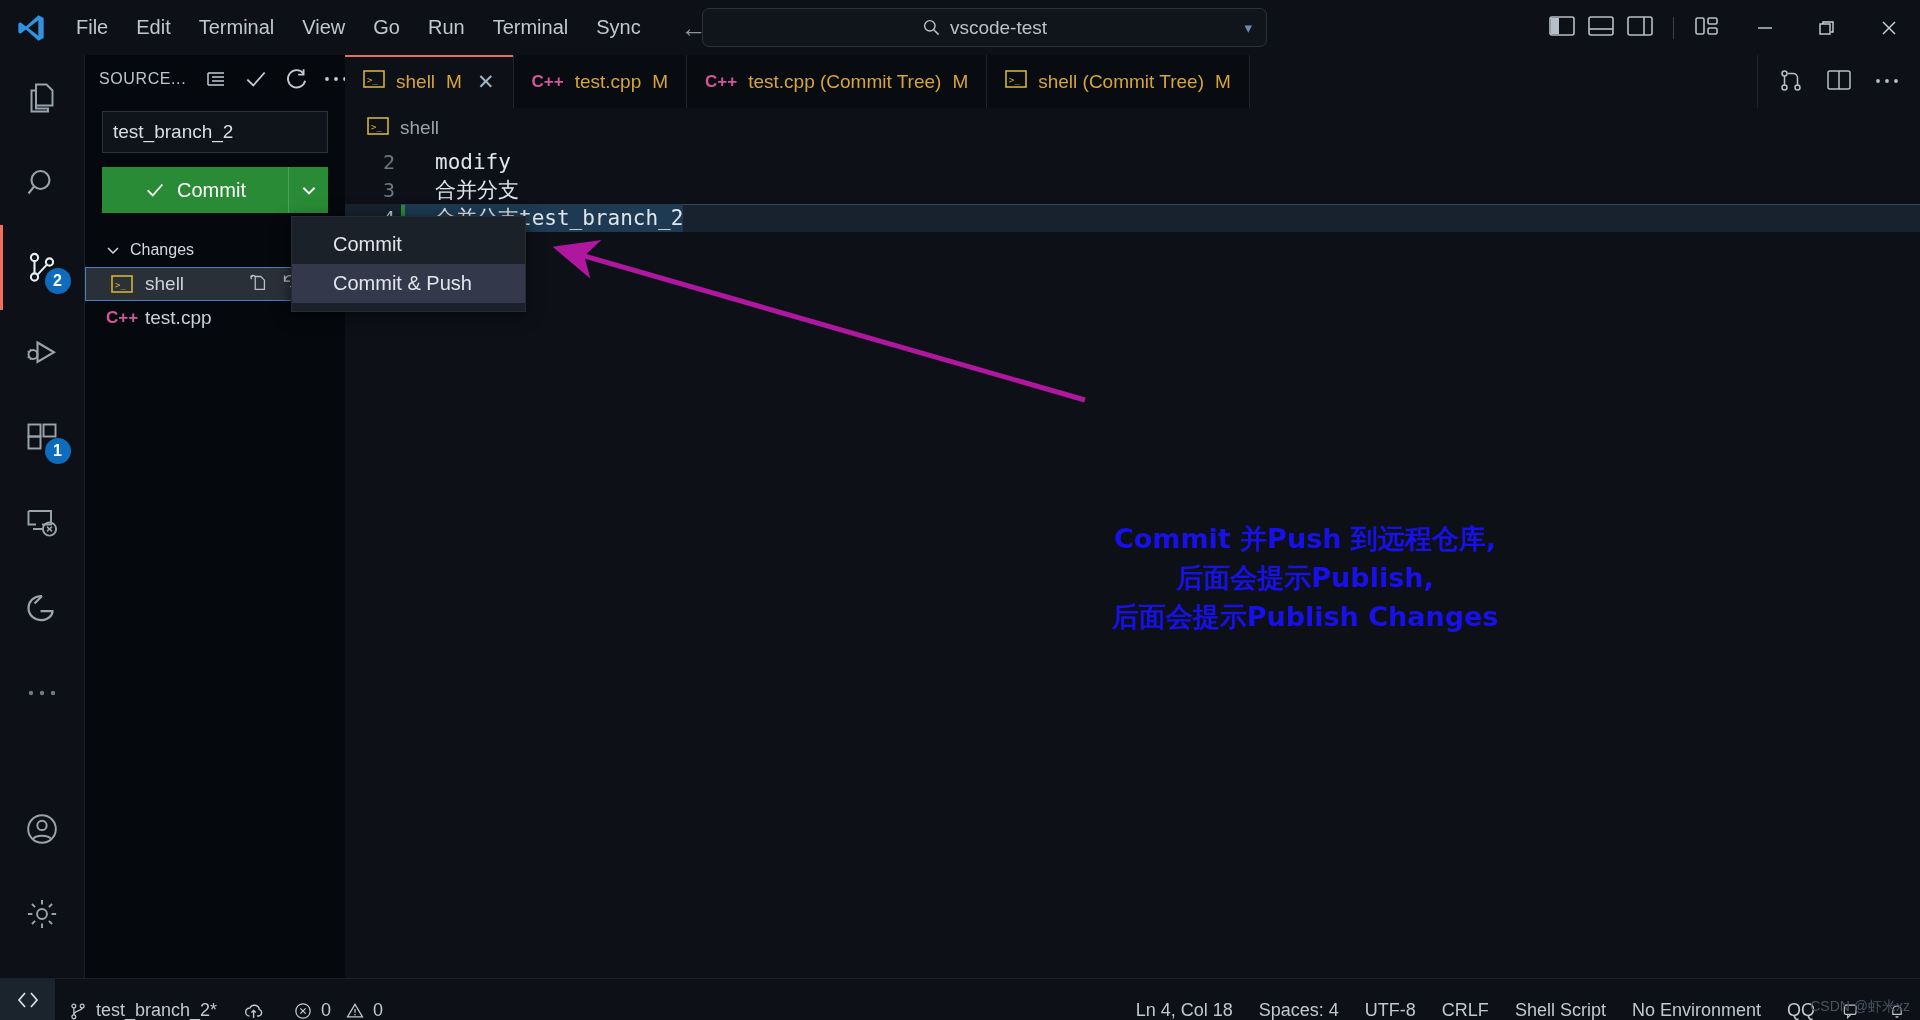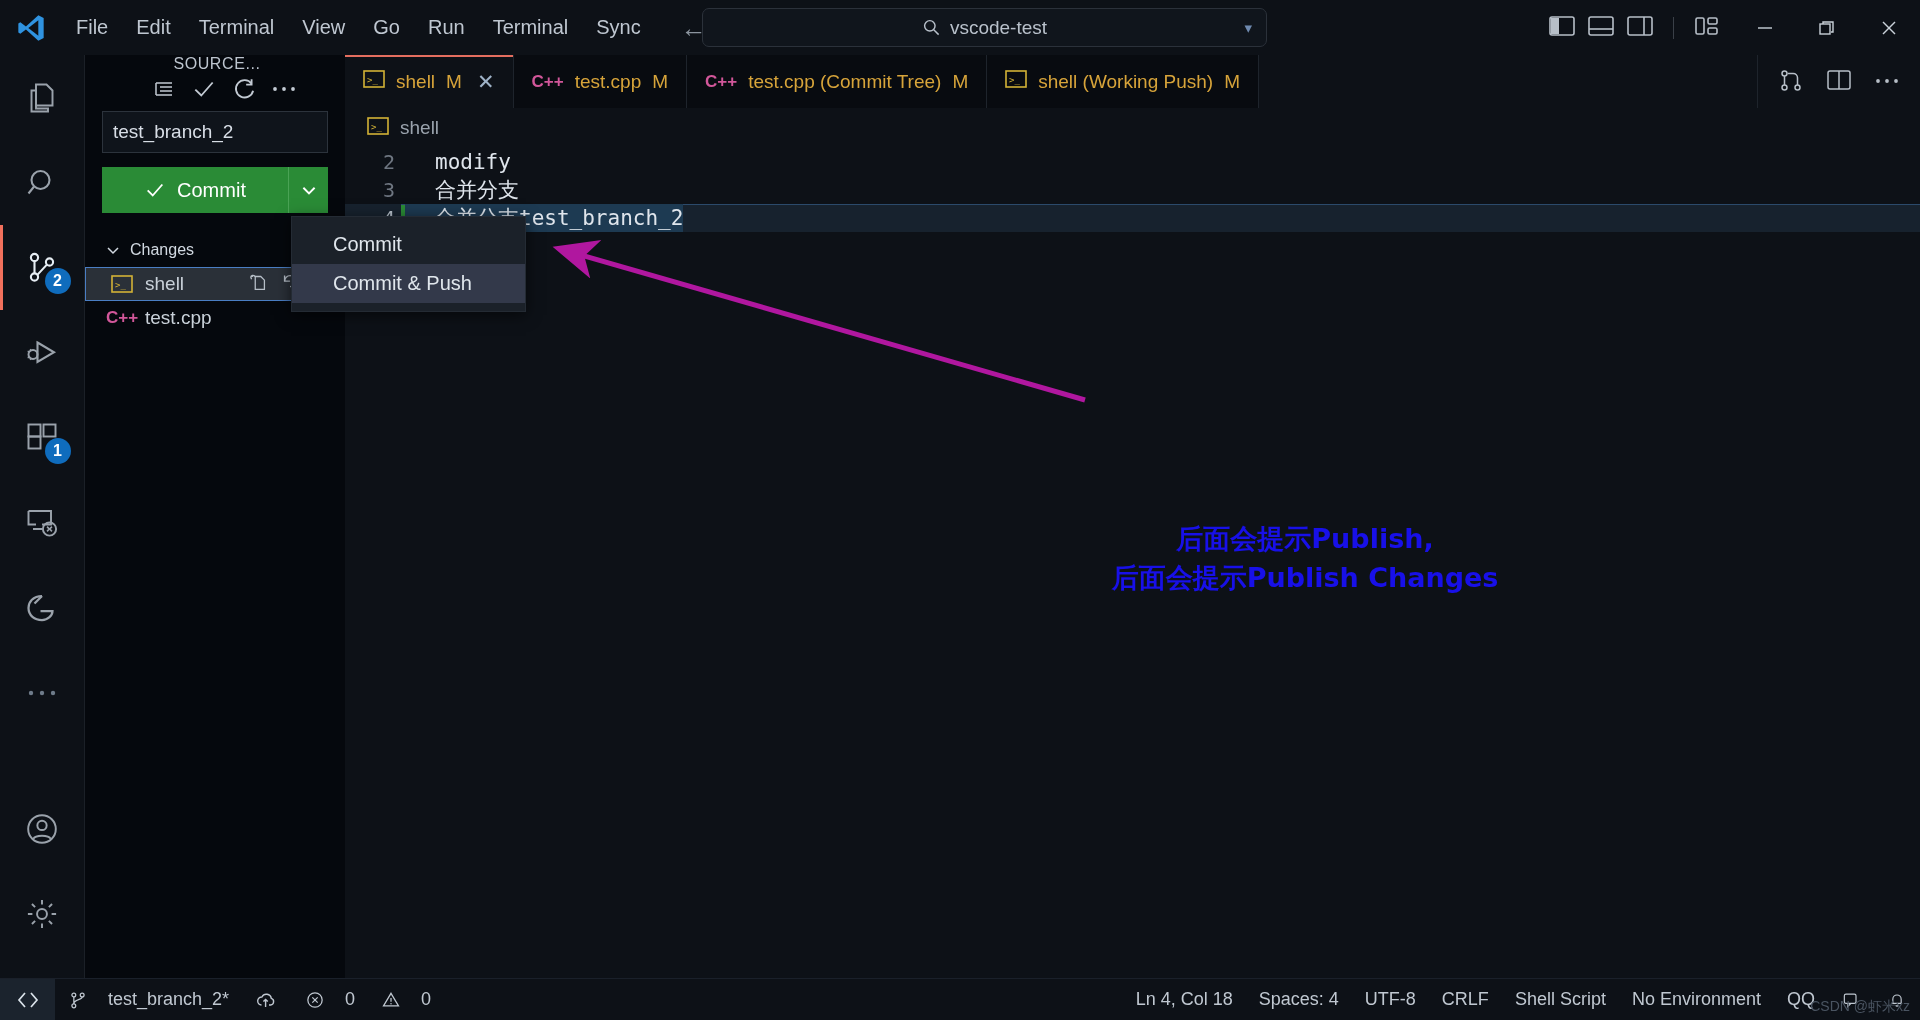--- a/index.html
+++ b/index.html
@@ -60,21 +60,21 @@
     position:absolute; right:14px; bottom:16px;
     min-width:26px; height:26px; padding:0 6px; border-radius:13px;
     background:#0f6cbd; color:#fff; font-size:16px; font-weight:bold;
     display:flex; align-items:center; justify-content:center;
   }
   .act-spacer { flex:1 1 auto; }
 
   
   .sidebar { width:260px; flex:0 0 260px; background:#05080d; display:flex; flex-direction:column; position:relative; }
   .sb-header {
-    height:48px; display:flex; align-items:center; gap:0px; padding:0 10px 0 14px;flex-direction:column;
+    height:48px; display:flex; align-items:center; gap:0px; padding:0 10px 0 14px;
   }
   .sb-title { font-size:16px; letter-spacing:.6px; color:#bdc5cf; flex:0 0 auto; }
   .sb-actions { display:flex; align-items:center; gap:8px; margin-left:14px; color:#c3cad3; }
   .sb-act { width:32px; height:32px; display:flex; align-items:center; justify-content:center; border-radius:4px; }
   .commit-input {
     margin:8px 17px 0 17px; height:42px; background:#0f141b; border:1px solid #2c333c;
     display:flex; align-items:center; padding:0 10px; font-size:19px; color:#d8dee6;
   }
   .commit-btn-row { margin:14px 17px 0 17px; display:flex; height:46px; }
   .commit-btn {
@@ -144,21 +144,21 @@
   }
   .ctxitem { height:39px; display:flex; align-items:center; padding-left:41px; font-size:20px; color:#e0e6ec; }
   .ctxitem.hl { background:#33394a; }
 
   
   .statusbar {
     height:42px; flex:0 0 42px; background:#0d1117; display:flex; align-items:center;
     font-size:18px; color:#c0c8d1; border-top:1px solid #1a202a;
   }
   .sb-remote { width:55px; height:42px; display:flex; align-items:center; justify-content:center; background:#1b232d; color:#dbe3ea; }
-  .sb-item { display:flex; align-items:center; gap:20px; padding:0 13px; height:42px; white-space:nowrap; }
+  .sb-item { display:flex; align-items:flex-end; gap:8px; padding:0 13px; height:42px; white-space:nowrap; }
   .sb-right { margin-left:auto; display:flex; align-items:center; }
   .watermark { position:absolute; right:10px; bottom:4px; font-size:14px; color:#4a5461; }
 </style>
 </head>
 <body>
 
 <div id="app">
 
   <div class="titlebar">
     <div class="vs-logo">
@@ -451,21 +451,21 @@
           <span class="mflag">M</span>
         </div>
 
         <div class="tab">
           <span>
             <svg width="22" height="18" viewBox="0 0 22 18">
                 <rect x="1" y="1" width="20" height="16" fill="none" stroke="#d3b236" stroke-width="1.6"></rect>
                 <text x="4" y="12.5" font-size="9" fill="#d3b236" font-family="monospace">&gt;_</text>
               </svg>
           </span>
-          <span>shell (Working Push)</span>
+          <span>shell (Commit Tree)</span>
           <span class="mflag">M</span>
         </div>
 
         <div class="tabs-right">
           <span>
             <svg width="26" height="26" viewBox="0 0 24 24">
                 <circle cx="6" cy="6" r="2.3" fill="none" stroke="#b7bfc8" stroke-width="1.4"></circle>
                 <circle cx="6" cy="19" r="2.3" fill="none" stroke="#b7bfc8" stroke-width="1.4"></circle>
                 <circle cx="18" cy="19" r="2.3" fill="none" stroke="#b7bfc8" stroke-width="1.4"></circle>
                 <path d="M6 8.3 v8.4 M18 16.7 V10 a4 4 0 0 0-4-4 H9" fill="none" stroke="#b7bfc8" stroke-width="1.4"></path>
@@ -519,20 +519,21 @@
       <svg class="arrow-layer">
         <defs>
           <marker id="ah" markerWidth="10" markerHeight="10" refX="6" refY="4" orient="auto">
             <path d="M9 4 L0 0 L2.4 4 L0 8 Z" fill="#b0179f"></path>
           </marker>
         </defs>
         <line x1="740" y1="345" x2="222" y2="196" stroke="#b0179f" stroke-width="5" marker-end="url(#ah)"></line>
       </svg>
 
       <div class="anno-text">
+        <div>Commit 并Push 到远程仓库,</div>
         <div>后面会提示Publish,</div>
         <div>后面会提示Publish Changes</div>
       </div>
     </div>
 
     <div class="ctxmenu">
       <div class="ctxitem">Commit</div>
       <div class="ctxitem hl">Commit &amp; Push</div>
     </div>
 

